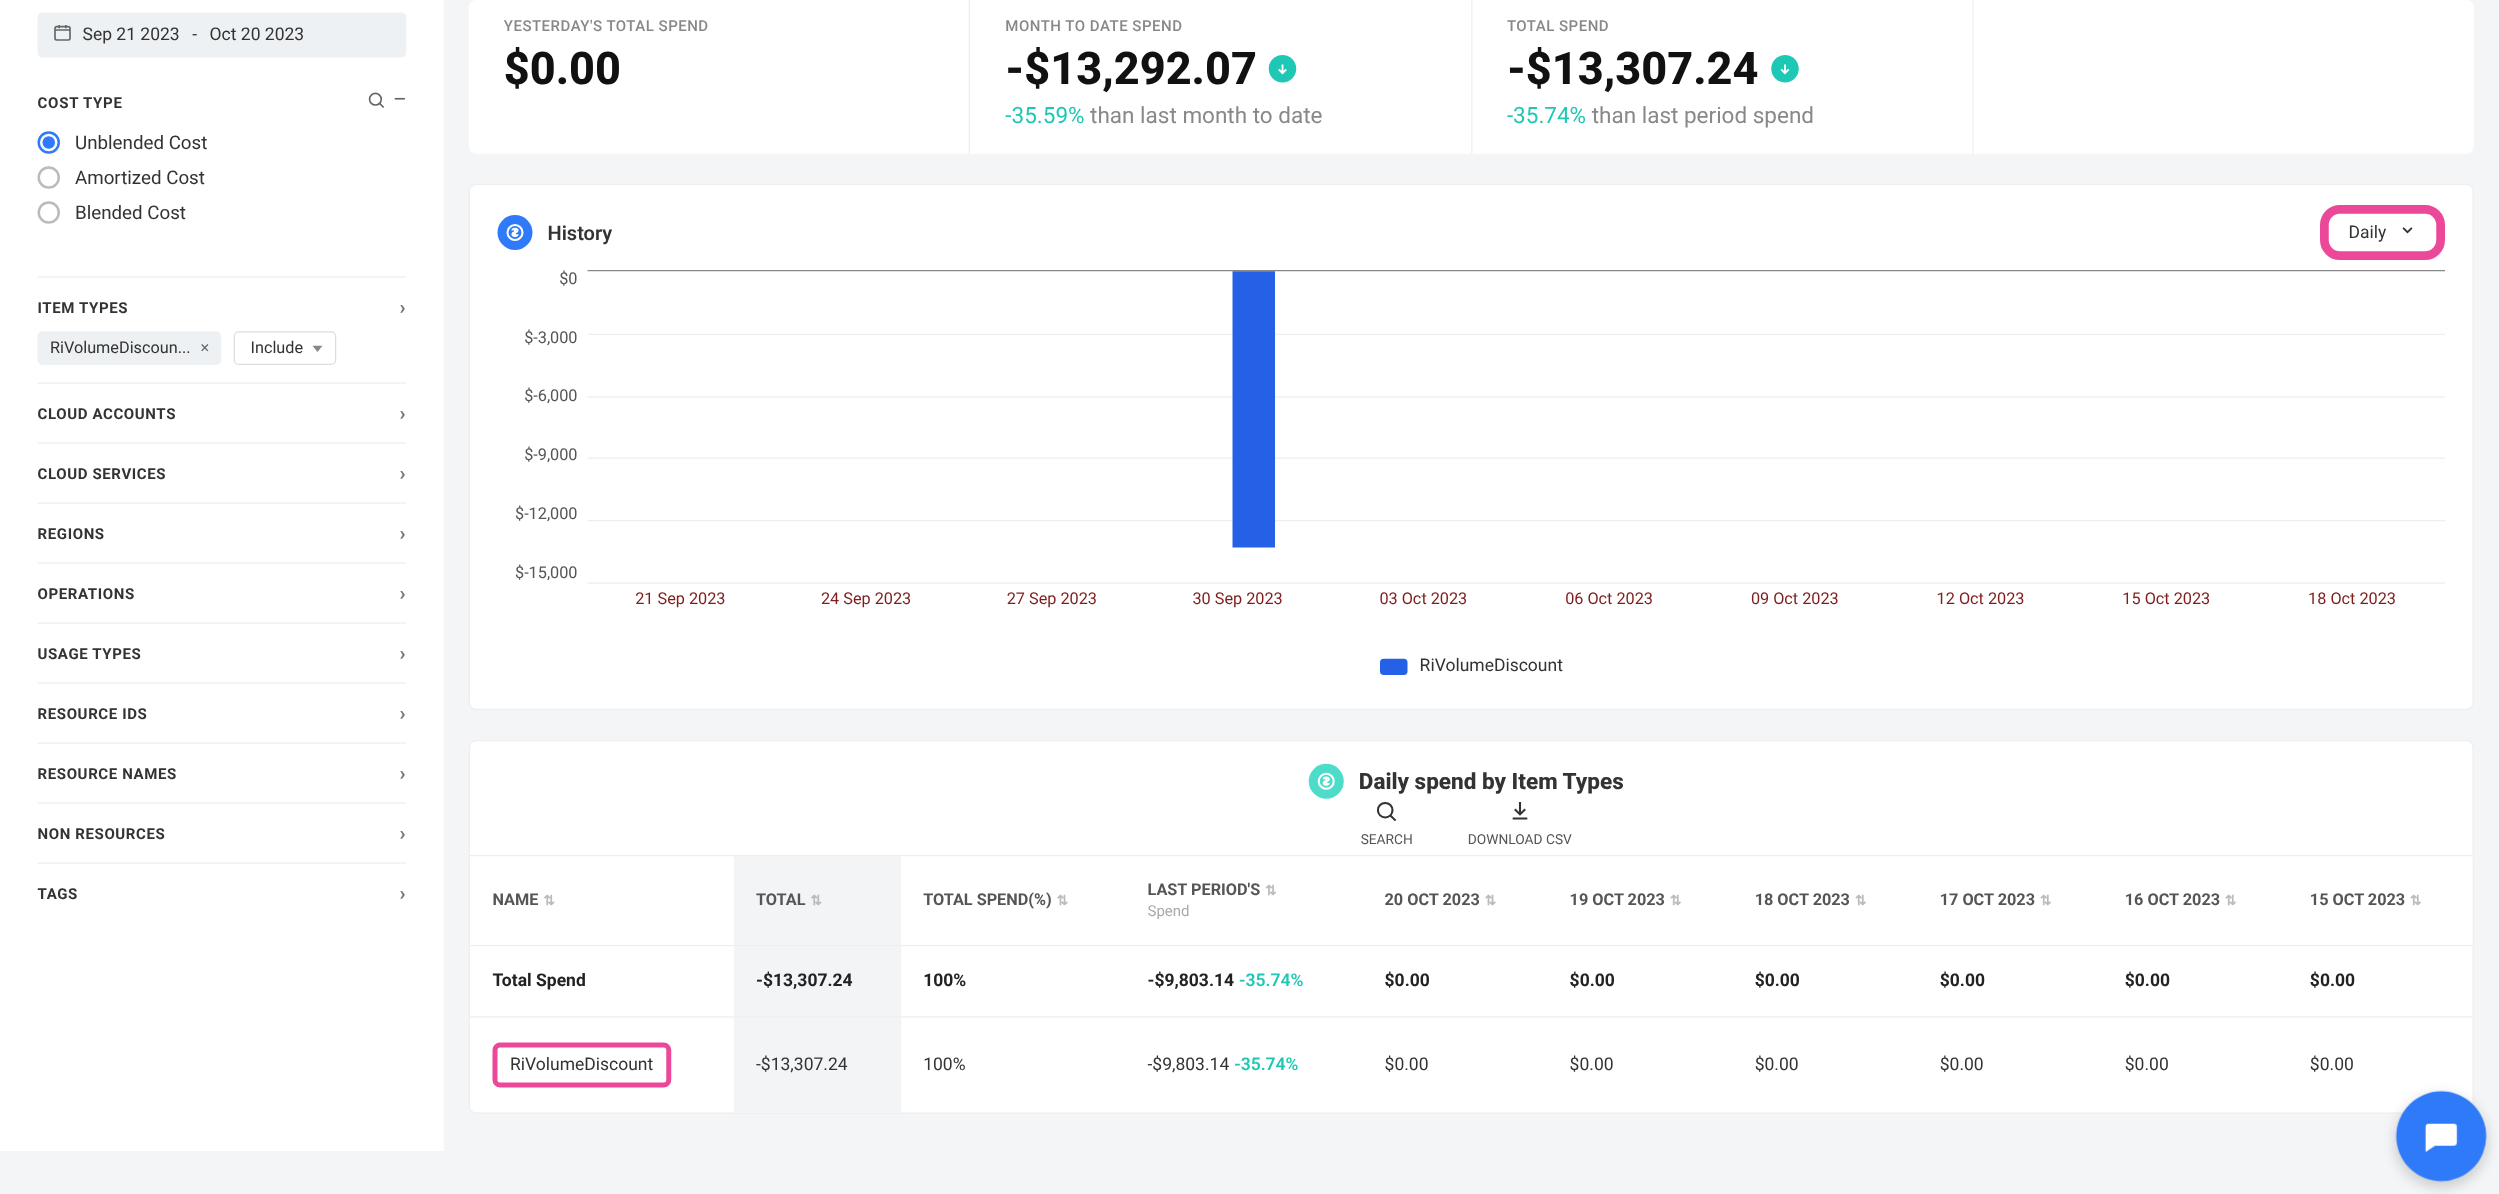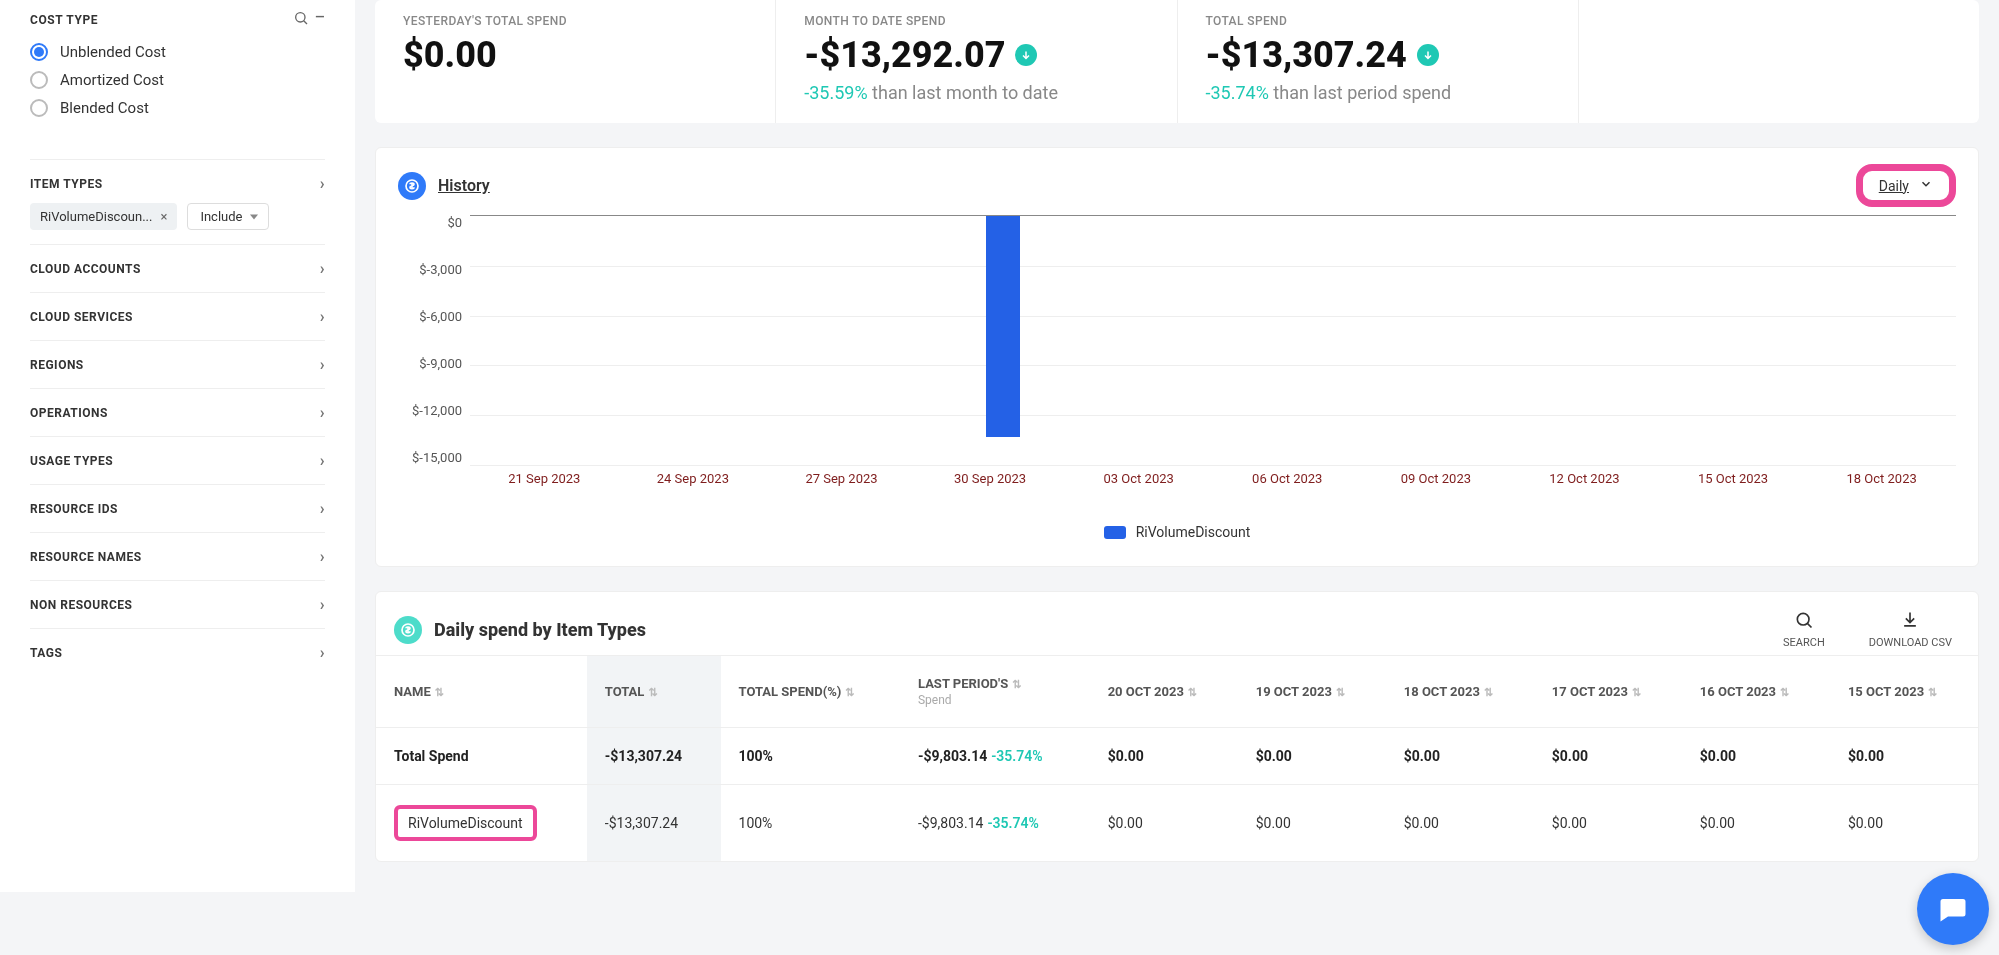--- a/index.html
+++ b/index.html
@@ -80,21 +80,21 @@
 .down-badge {
   width:22px; height:22px; border-radius:50%; background:#1fc8b4; display:inline-flex; align-items:center; justify-content:center;
 }
 .down-badge svg { width:12px; height:12px; }
 .kpi-subtext { font-size:18px; margin-top:6px; }
 .kpi-subtext .pct { color:#1fc8b4; }
 .kpi-subtext .txt { color:#888; }
 
 
 .panel { background:#fff; border-radius:6px; padding: 16px 22px 26px 22px; margin-bottom:24px; border:1px solid #eee;}
-.panel-header { display:flex; justify-content:space-between; align-items:center; margin-bottom:8px;text-decoration:underline;}
+.panel-header { display:flex; justify-content:space-between; align-items:center; margin-bottom:8px;}
 .panel-title { display:flex; align-items:center; gap:12px; font-size:16px; font-weight:600; color:#333;}
 .circle-icon {
   width:28px; height:28px; border-radius:50%; display:inline-flex; align-items:center; justify-content:center;
 }
 .circle-icon.blue { background:#2f7af9; color:#fff; }
 .circle-icon.teal { background:#4ddcca; color:#fff; }
 .daily-select {
   border:7px solid #ec4899; border-radius:16px; padding:6px 16px; font-size:14px; color:#333;
   display:flex; align-items:center; gap:10px; cursor:pointer;
 }
@@ -103,21 +103,21 @@
 .plot-area { flex:1; position:relative; height:250px; border-top:1px solid #888; }
 .gridline { position:absolute; left:0; right:0; height:1px; background:#eee; }
 .bar { position:absolute; background:#2461e6; width:34px; }
 .x-axis { display:flex; margin-left:72px; margin-top:6px; font-size:13px; color:#7f1d1d; }
 .x-tick { flex:1; text-align:center; }
 .legend { display:flex; justify-content:center; align-items:center; gap:10px; margin-top:38px; font-size:14px; color:#333;}
 .legend .swatch { width:22px; height:13px; background:#2461e6; border-radius:3px;}
 
 
 .table-panel { background:#fff; border-radius:6px; padding: 12px 0 0 0; border:1px solid #eee;}
-.table-header-row { display:flex; justify-content:space-between; align-items:center; padding: 6px 26px 6px 18px; }
+.table-header-row { display:flex; justify-content:space-between; align-items:center; padding: 6px 26px 6px 18px; flex-direction: column; }
 .table-actions { display:flex; gap:44px; }
 .table-action { display:flex; flex-direction:column; align-items:center; gap:6px; font-size:11px; color:#555; cursor:pointer;}
 .table-scroll { overflow-x:auto; }
 table { border-collapse:collapse; width:100%; min-width:1560px; }
 th, td { text-align:left; padding: 20px 18px; border-top:1px solid #eee; white-space:nowrap;}
 th { font-size:13px; font-weight:700; color:#555; background:#fff;}
 th .sub { display:block; font-size:12px; font-weight:400; color:#aaa; margin-top:2px;}
 th.total-col { background:#f2f4f6; }
 td.total-col { background:#f2f4f6; }
 .sort-icon { color:#bbb; font-size:11px; margin-left:4px;}
@@ -134,20 +134,31 @@
   box-shadow:0 4px 12px rgba(0,0,0,0.2);
 }
 .chat-bubble svg { width:30px; height:30px; fill:#fff; }
 </style>
 </head>
 <body>
 
 <div class="container">
 
   <aside class="sidebar">
+    <div class="date-range">
+      <span class="cal-icon">
+        <svg width="16" height="16" viewBox="0 0 24 24" fill="none" stroke="#666" stroke-width="2">
+            <rect x="3" y="5" width="18" height="16" rx="2"></rect>
+            <path d="M3 9h18M8 3v4M16 3v4"></path>
+          </svg>
+      </span>
+      <span>Sep 21 2023</span>
+      <span style="margin:0 10px">-</span>
+      <span>Oct 20 2023</span>
+    </div>
 
     <div class="filter-header">
       <span>COST TYPE</span>
       <span class="right-icons">
         <span><svg width="16" height="16" viewBox="0 0 24 24" fill="none" stroke="#666" stroke-width="2">
               <circle cx="11" cy="11" r="7"></circle>
               <path d="M21 21l-5-5"></path>
             </svg></span>
         <span>—</span>
       </span>

